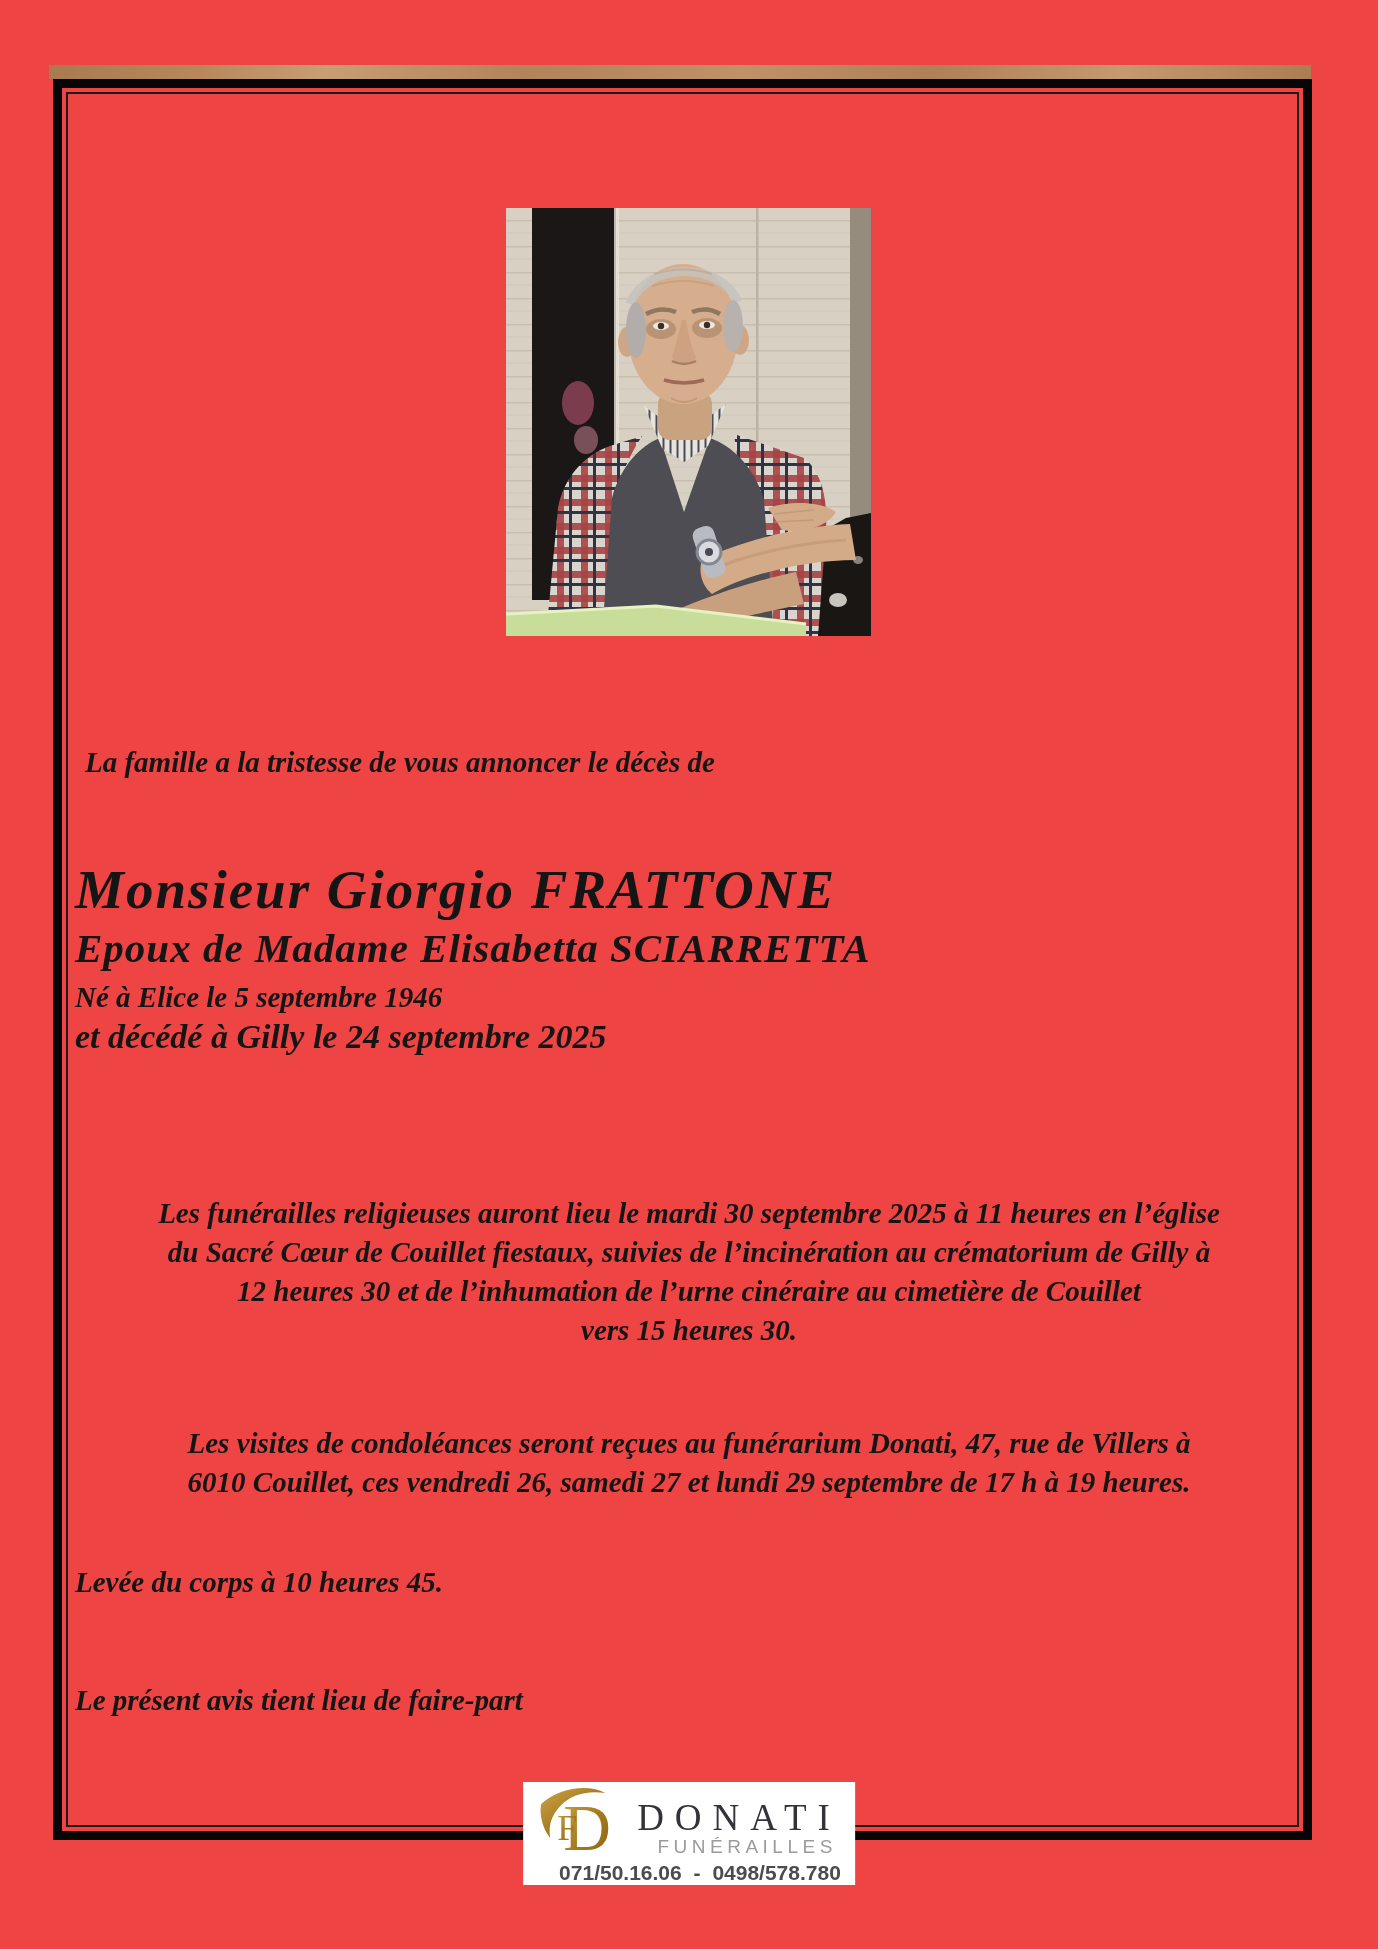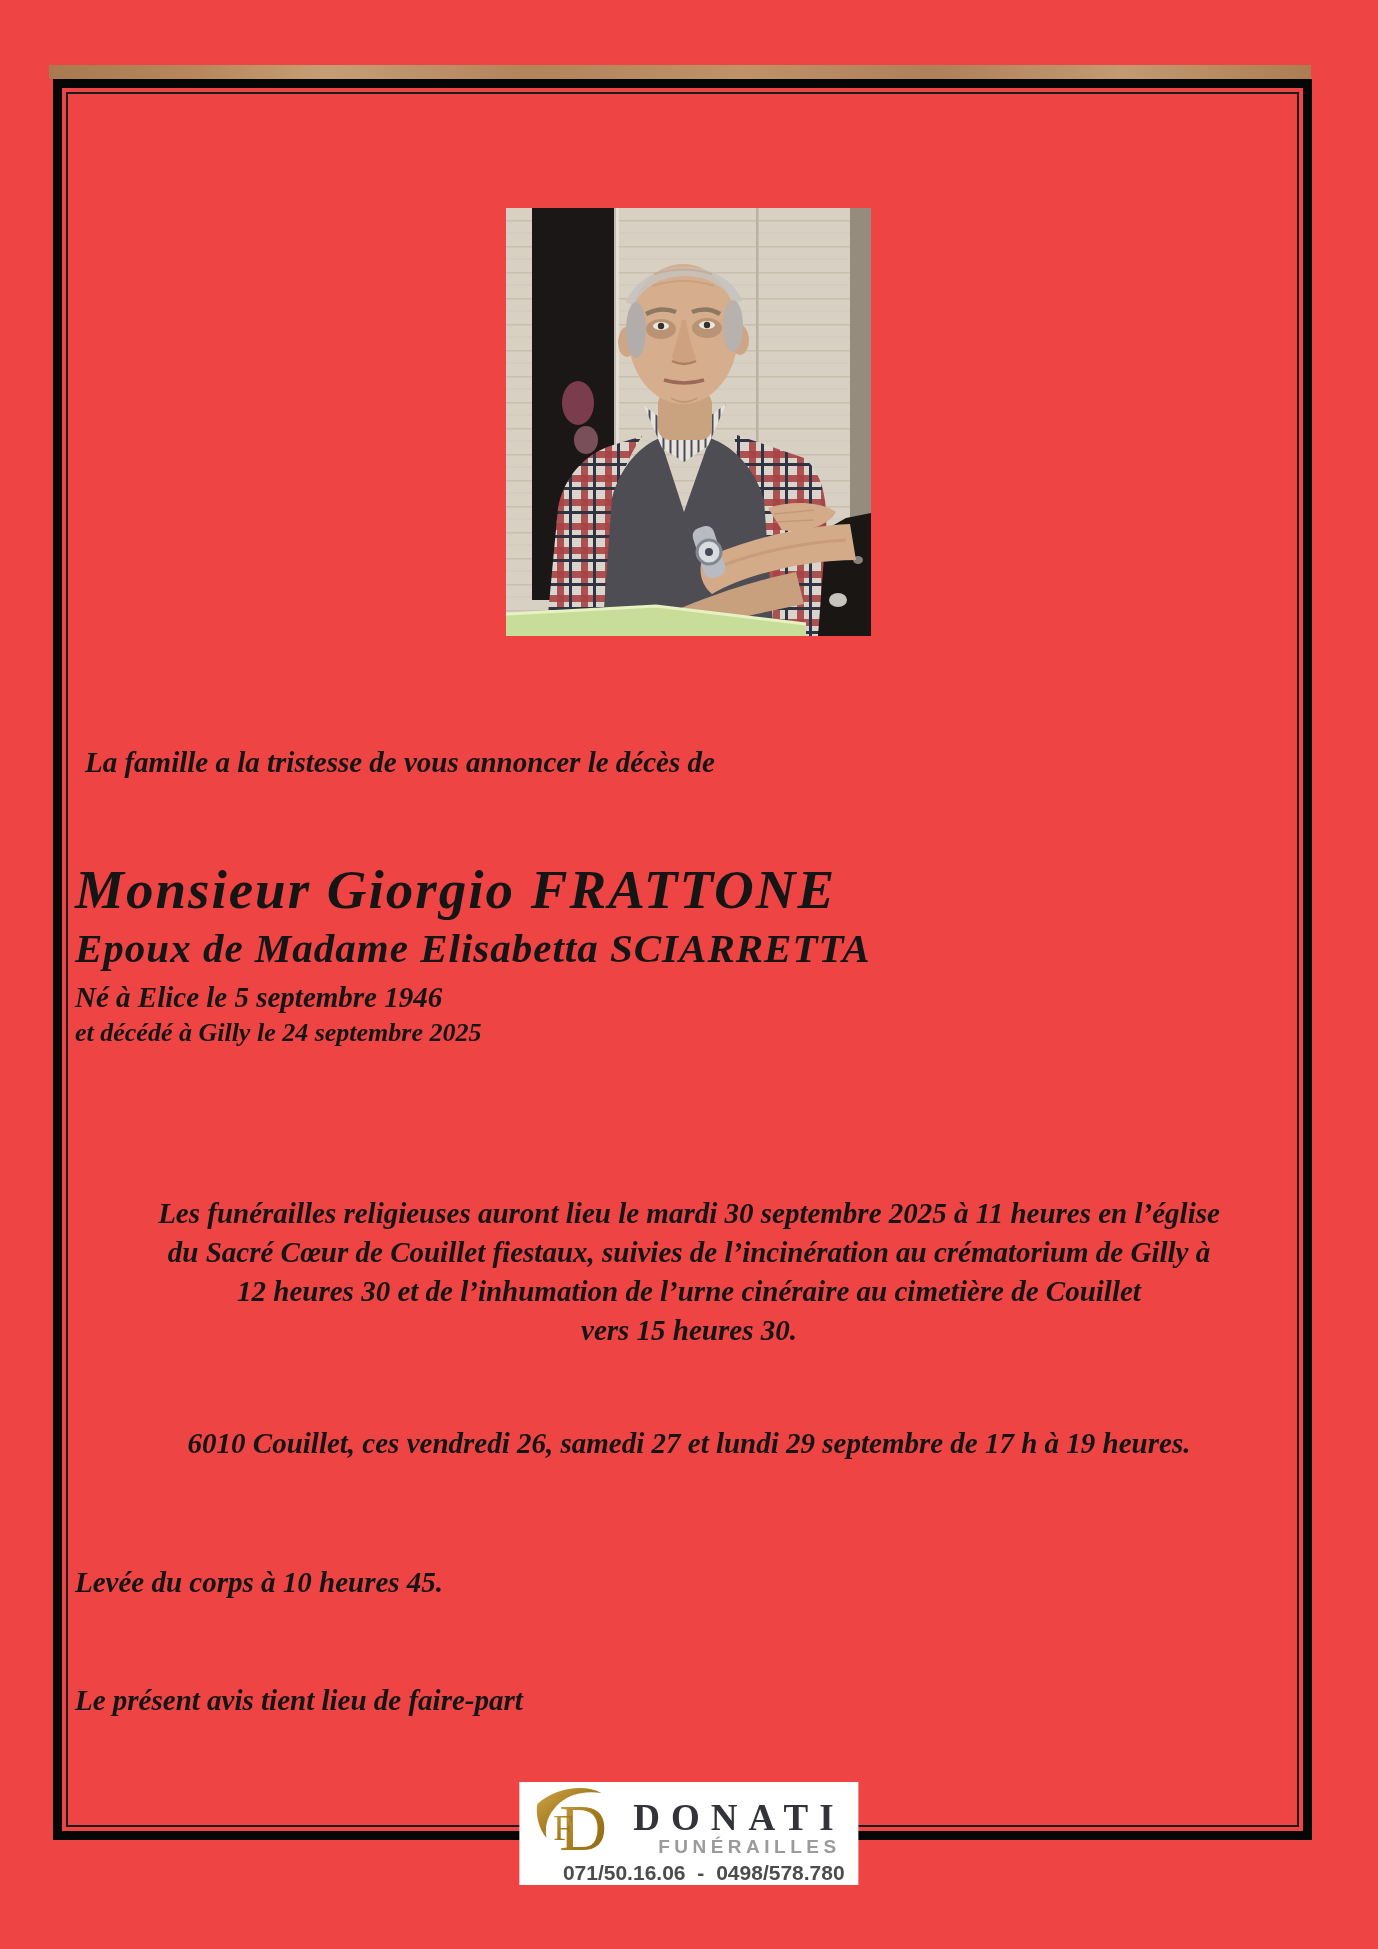--- a/index.html
+++ b/index.html
@@ -21,35 +21,35 @@
   .photo{position:absolute;left:506px;top:208px;width:365px;height:428px;overflow:hidden;}
   .photo svg{display:block;width:100%;height:100%;}
 
   
   .t{position:absolute;left:75px;width:1228px;text-align:left;color:#151515;
      font-style:italic;font-weight:bold;}
   .intro{top:746px;left:85px;width:1200px;text-align:left;font-size:29px;}
   .name{top:858px;font-size:55px;letter-spacing:2px;white-space:nowrap;}
   .spouse{top:924px;font-size:41px;letter-spacing:1px;white-space:nowrap;}
   .birth{top:981px;font-size:29px;}
-  .death{top:1018px;font-size:26px;}
+  .death{top:1018px;font-size:34px;}
   .para{position:absolute;left:75px;width:1228px;text-align:center;color:#151515;
      font-style:italic;font-weight:bold;font-size:29px;line-height:39px;}
   .funeral{top:1194px;}
   .condol{top:1424px;}
   .pline{white-space:nowrap;}
   .levee{top:1566px;font-size:29px;}
   .notice{top:1684px;font-size:29px;}
 
   
   .logo{position:absolute;left:50%;top:1782px;transform:translateX(-50%);
         background:#ffffff;padding:0 14px;z-index:5;text-align:center;}
   .logo-top{display:flex;align-items:flex-end;justify-content:center;}
   .monogram{width:88px;height:76px;flex:0 0 auto;}
-  .brand-col{display:flex;flex-direction:column;align-items:flex-end;margin-left:12px;font-weight:bold;}
+  .brand-col{display:flex;flex-direction:column;align-items:flex-end;margin-left:12px;}
   .brand{font-family:"Liberation Serif","DejaVu Serif",serif;font-style:normal;
          font-size:37px;letter-spacing:11px;color:#33333a;line-height:40px;}
   .brand-sub{font-family:"Liberation Sans","DejaVu Sans",sans-serif;font-size:19px;
          letter-spacing:4.5px;color:#9b9b9b;margin-top:-2px;margin-right:4px;}
   .phones{font-family:"Liberation Sans","DejaVu Sans",sans-serif;font-weight:bold;
          font-size:21px;color:#4c4c4c;margin-top:3px;word-spacing:6px;text-align:right;}
 </style>
 </head>
 <body>
 
@@ -149,20 +149,21 @@
   <div class="t death">et décédé à Gilly le 24 septembre 2025</div>
 
   <div class="para funeral">
     <div class="pline">Les funérailles religieuses auront lieu le mardi 30 septembre 2025 à 11 heures en l’église</div>
     <div class="pline">du Sacré Cœur de Couillet fiestaux, suivies de l’incinération au crématorium de Gilly à</div>
     <div class="pline">12 heures 30 et de l’inhumation de l’urne cinéraire au cimetière de Couillet</div>
     <div class="pline">vers 15 heures 30.</div>
   </div>
 
   <div class="para condol">
+    <div class="pline">Les visites de condoléances seront reçues au funérarium Donati, 47, rue de Villers à</div>
     <div class="pline">6010 Couillet, ces vendredi 26, samedi 27 et lundi 29 septembre de 17 h à 19 heures.</div>
   </div>
 
   <div class="t levee">Levée du corps à 10 heures 45.</div>
   <div class="t notice">Le présent avis tient lieu de faire-part</div>
 
   <div class="logo">
     <div class="logo-top">
       <svg class="monogram" viewBox="0 0 88 76">
         <defs>

